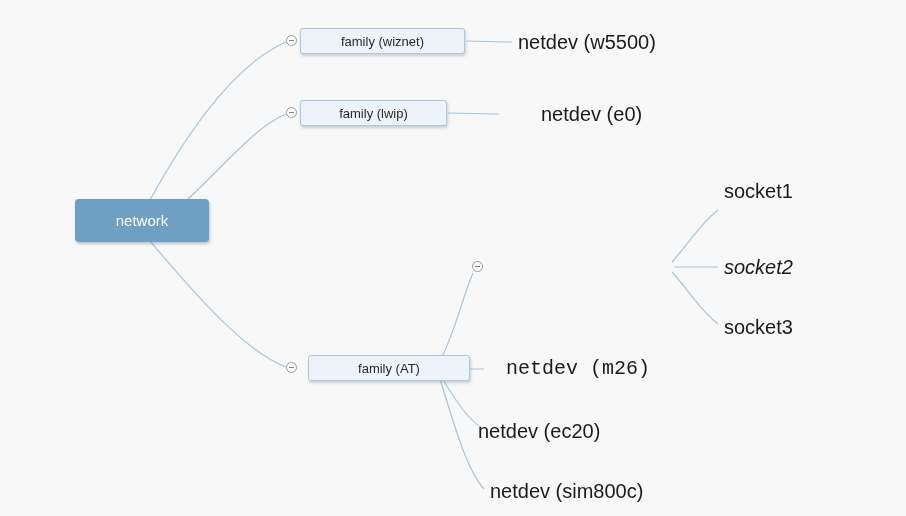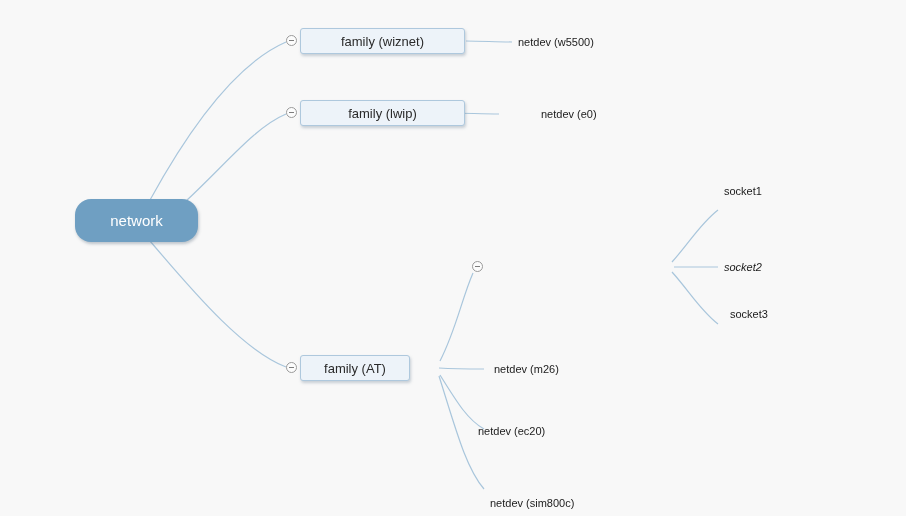--- a/index.html
+++ b/index.html
@@ -30,23 +30,23 @@
     pointer-events: none;
   }
   svg.connectors path {
     fill: none;
     stroke: var(--connector);
     stroke-width: 1.2;
   }
   .node-root {
     position: absolute;
     left: 75px; top: 199px;
-    width: 123px; height: 43px;
+    width: 134px; height: 43px;
     background: var(--root-fill);
-    border-radius: 16px;
+    border-radius: 4px;
     color: #ffffff;
     font-size: 15px;
     display: flex;
     align-items: center;
     justify-content: center;
     box-shadow: 1px 2px 3px rgba(80,100,120,0.35);
     cursor: pointer;
   }
   .node-family {
     position: absolute;
@@ -56,40 +56,40 @@
     border-radius: 3px;
     font-size: 13px;
     color: #2a2a2a;
     display: flex;
     align-items: center;
     justify-content: center;
     box-shadow: 1px 2px 3px rgba(110,130,150,0.35);
     cursor: pointer;
   }
   .node-family.wiznet { left: 300px; top: 28px;  width: 165px; }
-  .node-family.lwip   { left: 300px; top: 100px; width: 165px; }
-  .node-family.at     { left: 300px; top: 355px; width: 110px; }
+  .node-family.lwip   { left: 300px; top: 100px; width: 147px; }
+  .node-family.at     { left: 308px; top: 355px; width: 162px; }
   .text-node {
     position: absolute;
     height: 20px;
     line-height: 20px;
-    font-size: 11px;
+    font-size: 20px;
     color: var(--text-dark);
     white-space: nowrap;
     cursor: pointer;
   }
   .tn-w5500   { left: 518px; top: 32px;  }
   .tn-e0      { left: 505px; top: 104px; margin-left: 36px; }
   .tn-esp8266 { left: 494px; top: 257px; }
-  .tn-m26     { left: 494px; top: 359px; }
+  .tn-m26     { left: 506px; top: 359px; font-family: Liberation Mono, monospace; }
   .tn-ec20    { left: 478px; top: 421px; }
-  .tn-sim800c { left: 490px; top: 493px; }
+  .tn-sim800c { left: 490px; top: 481px; }
   .tn-socket1 { left: 724px; top: 181px; }
   .tn-socket2 { left: 724px; top: 257px; font-style: italic; }
-  .tn-socket3 { left: 724px; top: 304px; margin-left: 6px; }
+  .tn-socket3 { left: 724px; top: 317px; }
   .collapse-icon {
     position: absolute;
     width: 11px; height: 11px;
     border: 1px solid #9a9a9a;
     border-radius: 50%;
     background: #fcfcfc;
     cursor: pointer;
   }
   .collapse-icon::before {
     content: "";

